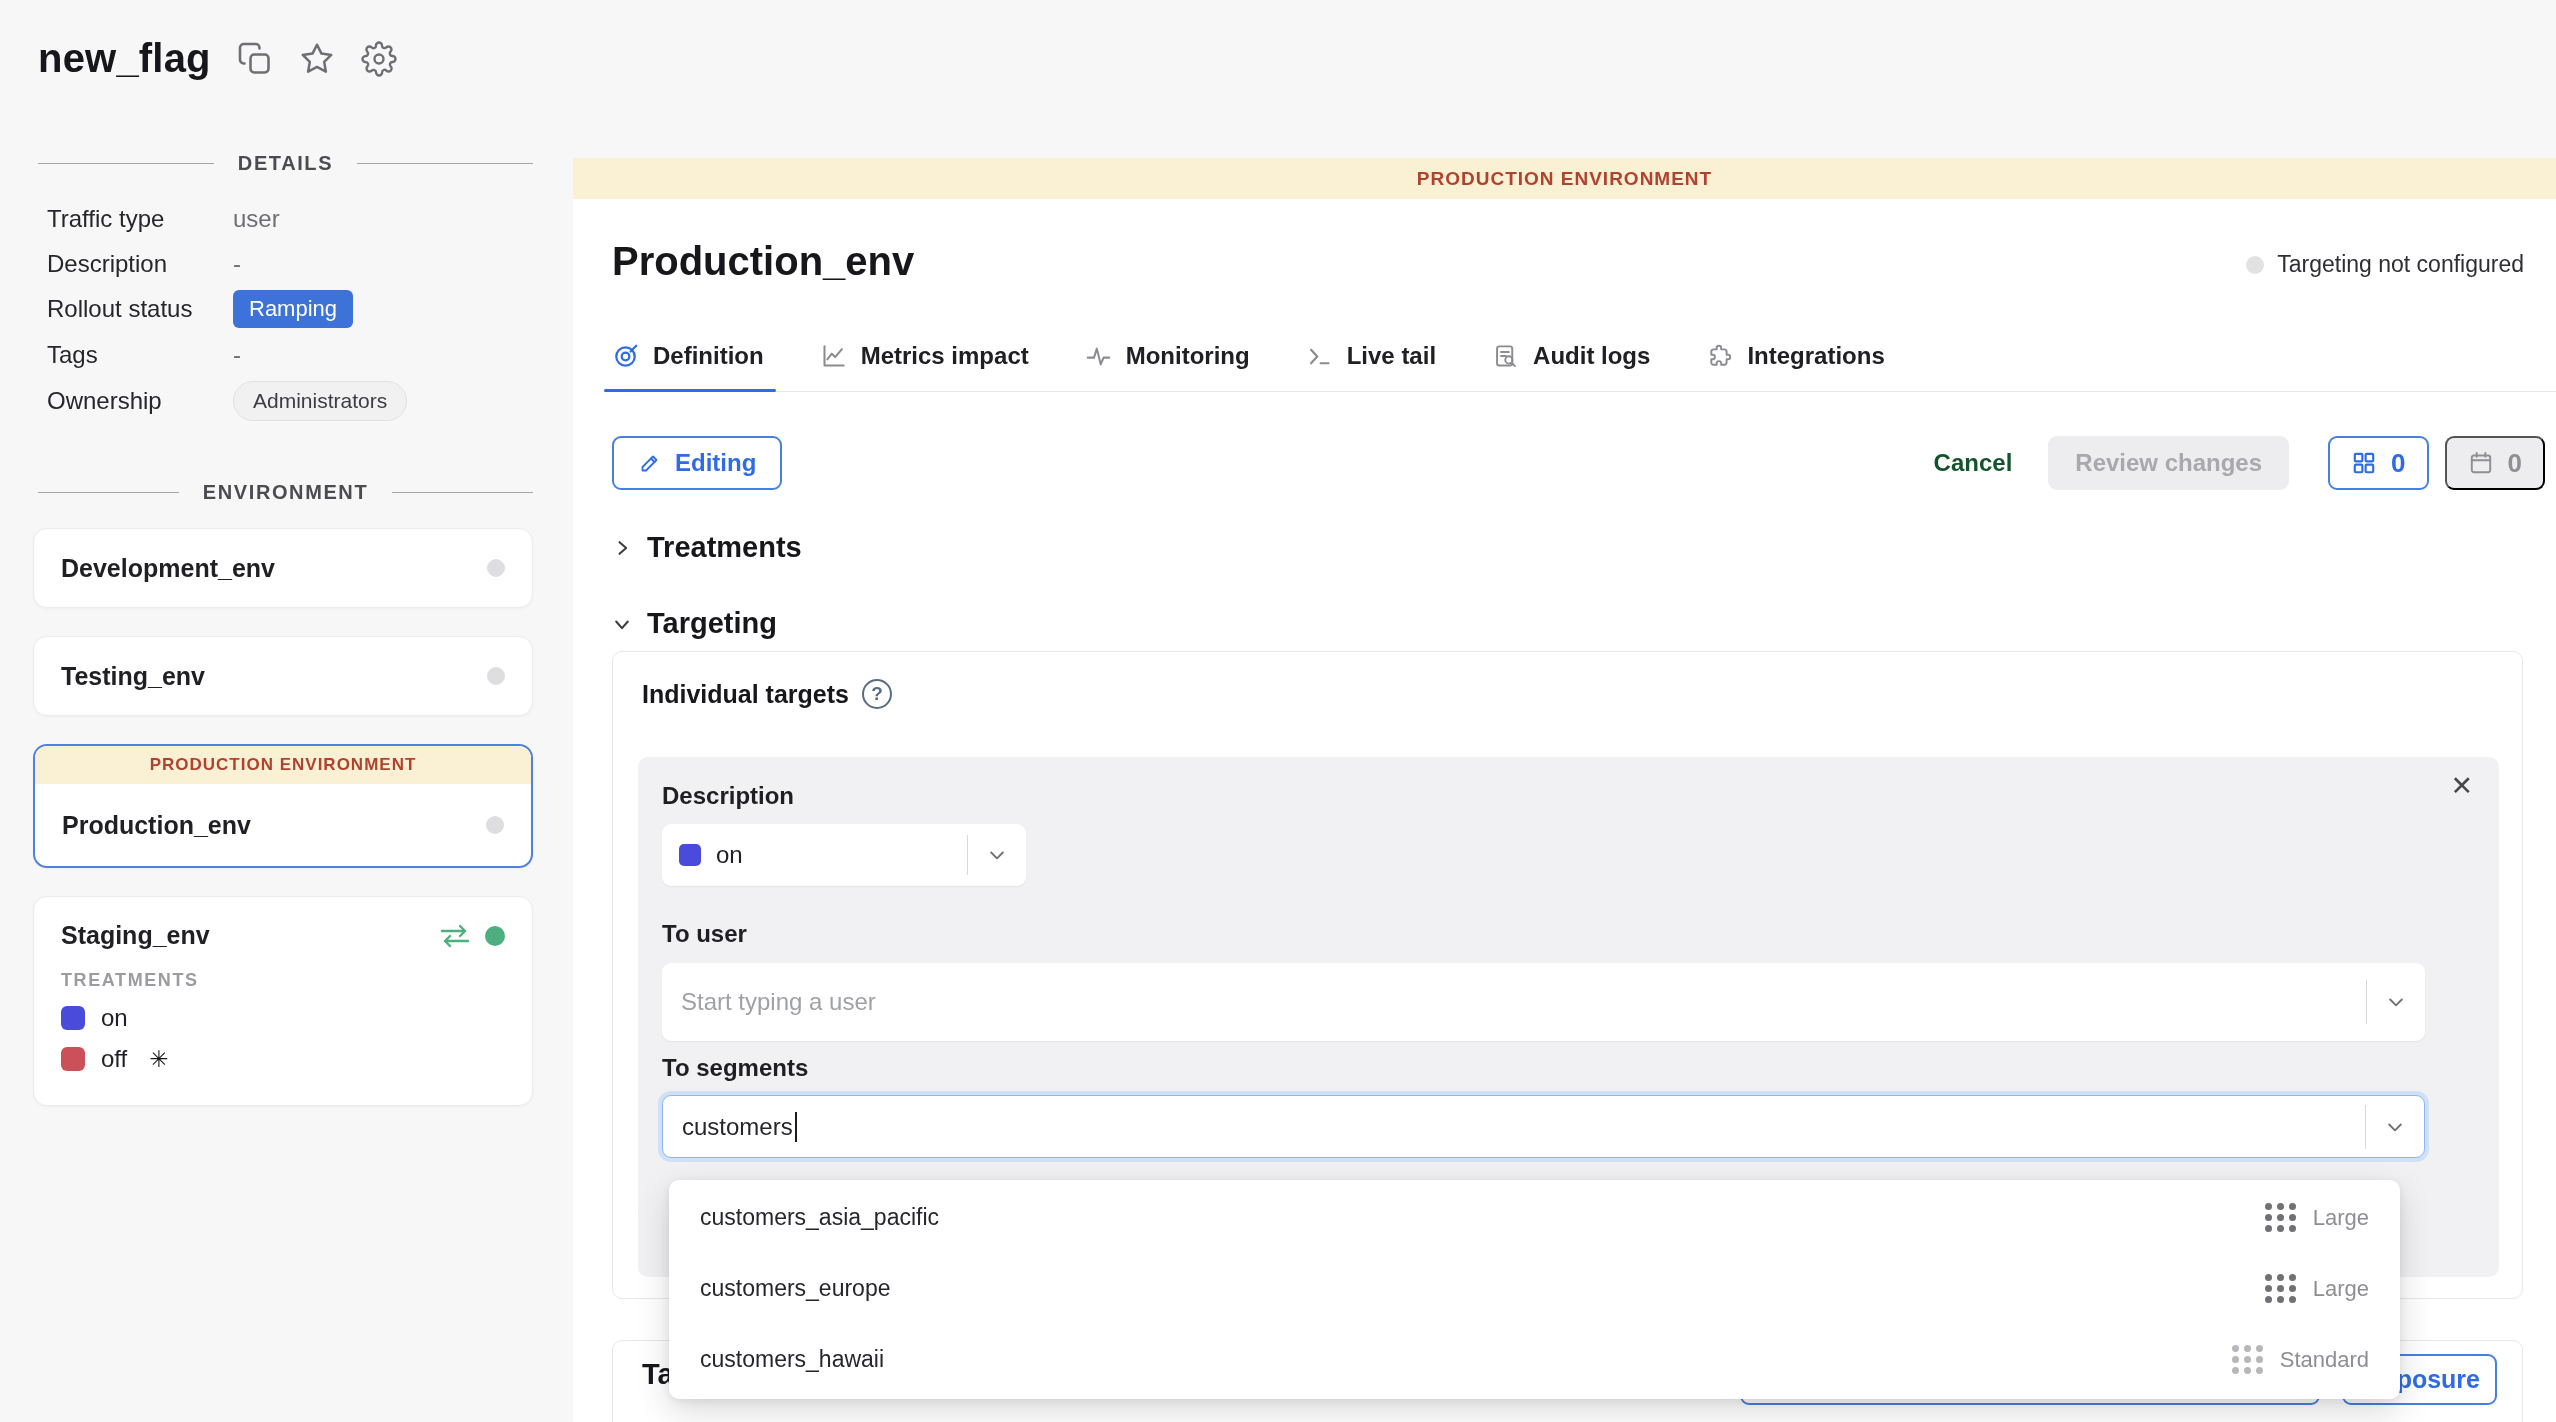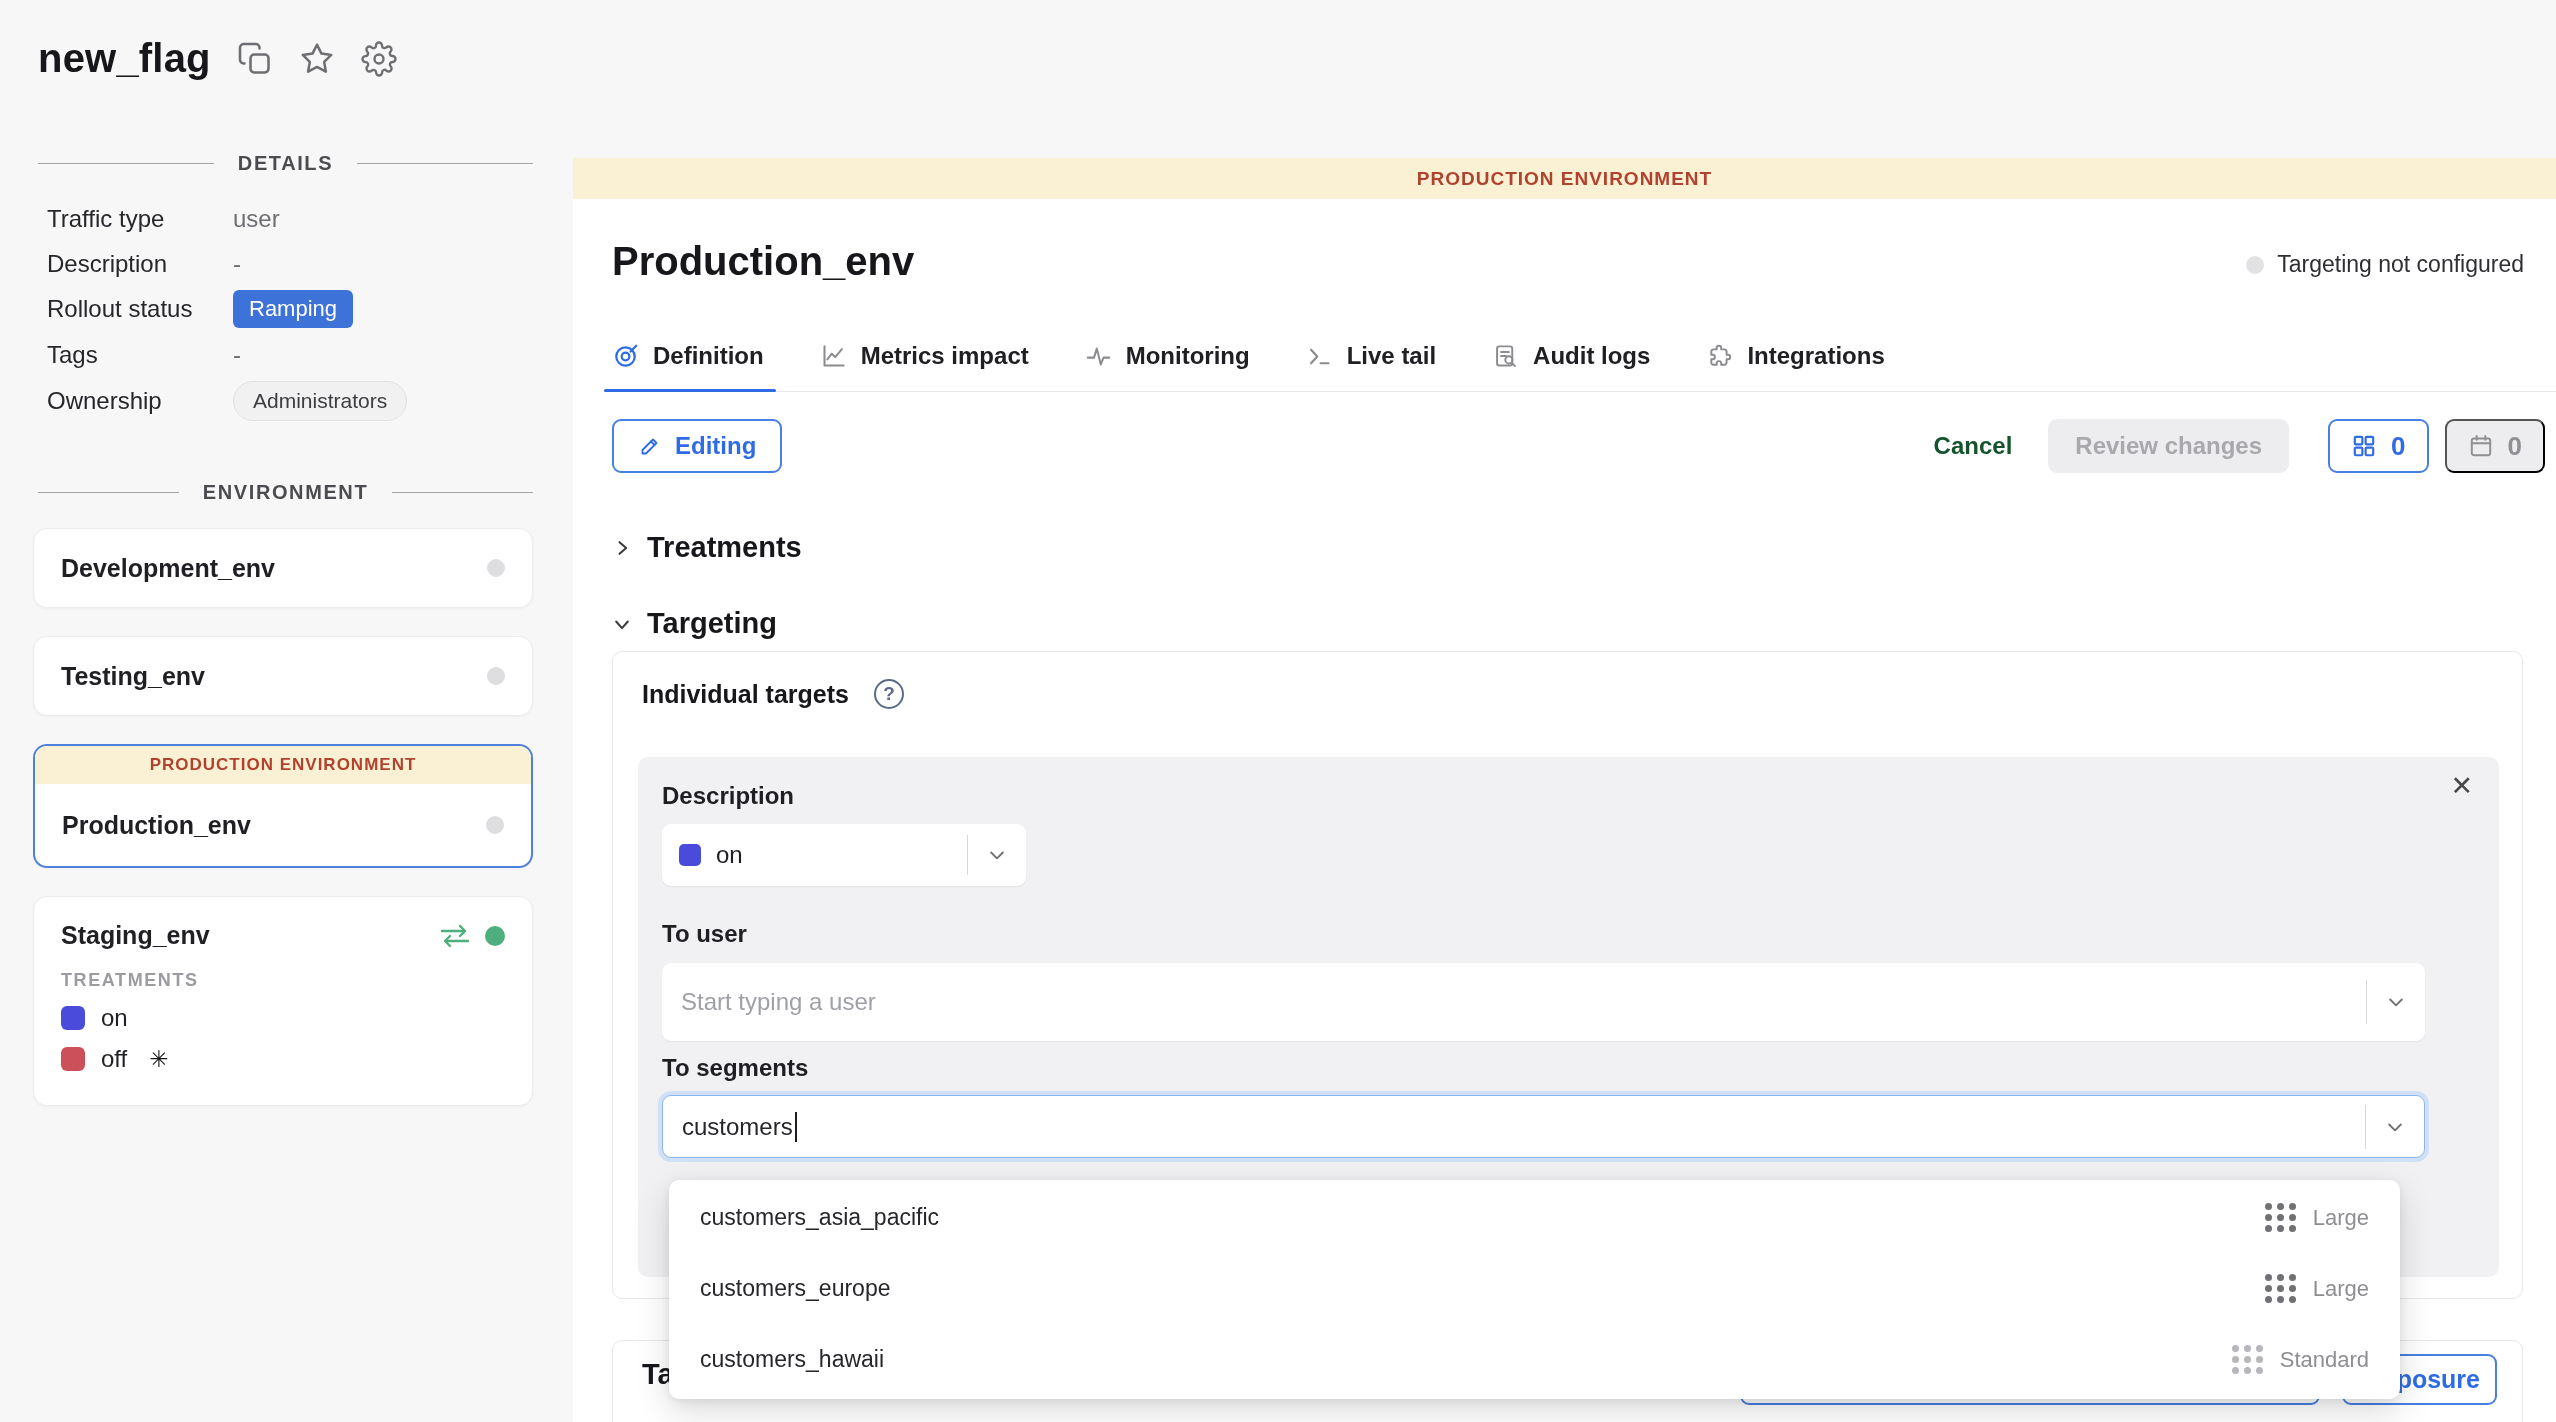--- a/index.html
+++ b/index.html
@@ -73,21 +73,21 @@
   .tabs { position:absolute; left:39px; right:0; top:143px; display:flex; gap:56px;
     border-bottom:1px solid #E8E8EA; }
   .tab { display:flex; align-items:center; gap:14px; padding-bottom:21px; font-size:24px; font-weight:600;
     color:#202024; position:relative; cursor:pointer; }
   .tab .tab-icon { width:27px; height:27px; color:#8B8B90; }
   .tab .tab-icon svg { width:100%; height:100%; }
   .tab.active .tab-icon { color:#2E6BE5; }
   .tab.active::after { content:""; position:absolute; left:-8px; right:-12px; bottom:-1px; height:3px;
     background:#2E6BE5; border-radius:2px; }
 
-  .actions-row { position:absolute; left:39px; right:11px; top:220px; height:54px;
+  .actions-row { position:absolute; left:39px; right:11px; top:237px; height:54px;
     display:flex; align-items:center; justify-content:space-between; }
   .btn-editing { display:flex; align-items:center; gap:13px; height:54px; padding:0 24px;
     border:2px solid #487FE2; border-radius:9px; background:#FFFFFF; color:#2E6BE5;
     font-size:24px; font-weight:600; cursor:pointer; }
   .btn-editing svg { width:24px; height:24px; }
   .actions-right { display:flex; align-items:center; }
   .link-cancel { color:#14532d; font-size:24px; font-weight:600; cursor:pointer; margin-right:36px; }
   .btn-review { height:54px; padding:0 27px; background:#EDEDEF; border-radius:9px; color:#A8A8AD;
     font-size:24px; font-weight:600; display:flex; align-items:center; }
   .btn-grid { height:54px; padding:0 21px; border:2px solid #487FE2; border-radius:9px; background:#FFFFFF;
@@ -98,21 +98,21 @@
   .btn-grid svg, .btn-cal svg { width:26px; height:26px; }
 
   .section-head { position:absolute; left:39px; display:flex; align-items:center; gap:15px;
     font-size:29px; font-weight:700; color:#17171B; cursor:pointer; }
   .head-treatments { top:332px; }
   .head-targeting  { top:408px; }
   .chev { width:20px; height:20px; color:#3A3A3F; }
 
   .targeting-card { position:absolute; left:39px; top:452px; width:1911px; height:648px;
     background:#FFFFFF; border:1px solid #E7E7E9; border-radius:10px; }
-  .it-title { position:absolute; left:29px; top:27px; display:flex; align-items:center; gap:25px;
+  .it-title { position:absolute; left:29px; top:27px; display:flex; align-items:center; gap:13px;
     font-size:25px; font-weight:700; color:#17171B; }
   .help-icon { width:30px; height:30px; border:2px solid #5A6B85; border-radius:50%; color:#5A6B85;
     font-size:19px; font-weight:700; display:flex; align-items:center; justify-content:center; cursor:pointer; }
 
   .gray-card { position:absolute; left:25px; top:105px; width:1861px; height:520px;
     background:#F1F1F3; border-radius:10px; }
   .close-x { position:absolute; right:26px; top:13px; font-size:27px; color:#47474C;
     font-family:"DejaVu Sans", sans-serif; cursor:pointer; }
   .field-label { position:absolute; left:24px; font-size:24px; font-weight:700; color:#1E1E23; }
   .lbl-desc { top:25px; }

